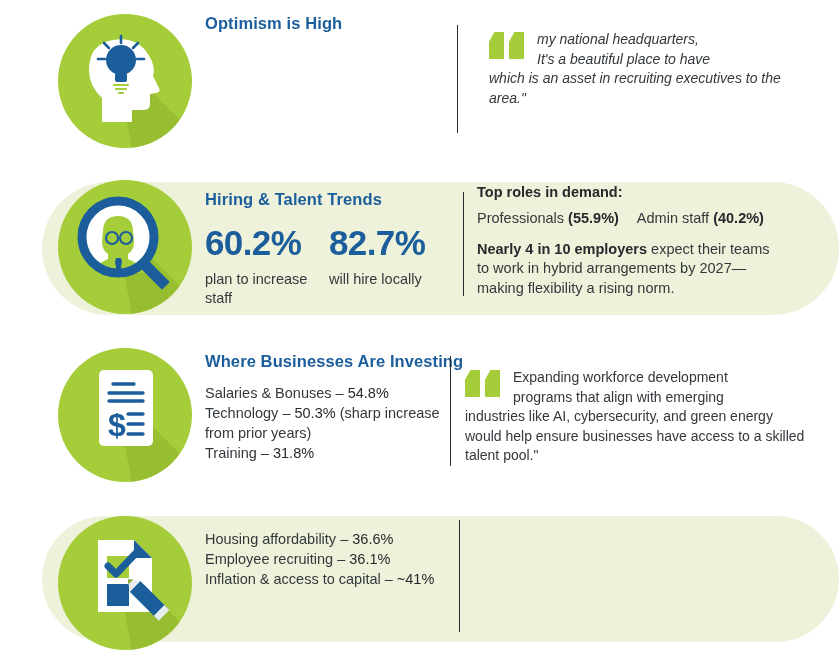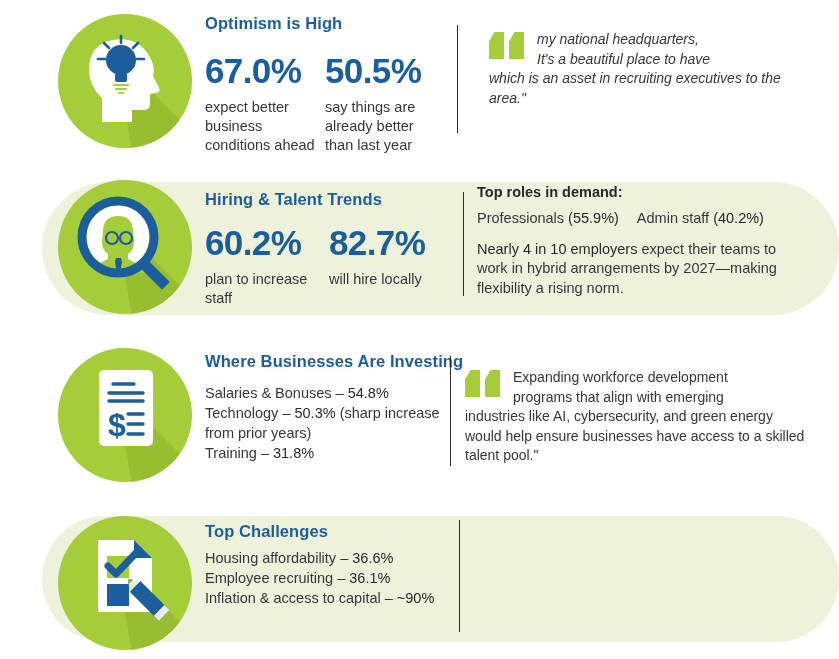--- a/index.html
+++ b/index.html
@@ -112,21 +112,21 @@
     font-size: 14.5px;
     line-height: 19px;
   }
   .statcol { display: inline-block; vertical-align: top; }
 
   .bodytext {
     color: #33383c;
     font-size: 14.5px;
     line-height: 19.5px;
   }
-  .bodytext b { font-weight: normal; color: #26292c; }
+  .bodytext b { font-weight: bold; color: #26292c; }
 
   .listline {
     color: #33383c;
     font-size: 14.5px;
     line-height: 20px;
   }
   .listline b { font-weight: normal; color: #26292c; }
 
   .sub-label {
     color: #26292c;
@@ -186,29 +186,20 @@
           <line x1="56" y1="71" x2="70" y2="71"></line>
           <line x1="58" y1="75" x2="68" y2="75"></line>
           <line x1="61" y1="79" x2="65" y2="79"></line>
         </g>
       </svg>
     </div>
 
     <div class="body-col">
       <div class="left-col" style="top:14px;left:0;width:240px;">
         <div class="heading">Optimism is High</div>
-        <div style="margin-top:20px;">
-          <div class="statcol" style="width:120px;">
-            <div class="bignum">67.0%</div>
-            <div class="caption" style="margin-top:10px;width:110px;">expect better business conditions ahead</div>
-          </div><div class="statcol" style="width:120px;">
-            <div class="bignum">50.5%</div>
-            <div class="caption" style="margin-top:10px;width:115px;">say things are already better than last year</div>
-          </div>
-        </div>
       </div>
 
       <div class="divider" style="left:252px;top:25px;height:108px;"></div>
 
       <div class="right-col" style="left:284px;top:30px;width:300px;">
         <div class="quote italic">
           <div class="qmark">
               <span class="q1"></span>
               <span class="q2"></span>
             </div>
@@ -336,30 +327,29 @@
           <rect x="72" y="74" width="40" height="15" fill="#1b5e9b"></rect>
           <path d="M72 74 L62 81.5 L72 89 Z" fill="#e9ecef"></path>
           <path d="M66 78 L62 81.5 L66 85 Z" fill="#8aa83a"></path>
           <rect x="106" y="74" width="7" height="15" fill="#e9ecef"></rect>
         </g>
       </svg>
     </div>
 
     <div class="body-col">
       <div class="left-col" style="top:22px;left:0;width:250px;">
-        <div class="heading">Top Challenges</div>
         <div style="margin-top:7px;width:248px;">
           <div class="listline">
             <span>Housing affordability – </span><b>36.6%</b>
           </div>
           <div class="listline">
             <span>Employee recruiting – </span><b>36.1%</b>
           </div>
           <div class="listline">
-            <span>Inflation &amp; access to capital – </span><b>~90%</b>
+            <span>Inflation &amp; access to capital – </span><b>~41%</b>
           </div>
         </div>
       </div>
 
       <div class="divider" style="left:254px;top:20px;height:112px;"></div>
 
     </div>
   </div>
 
 </div>

